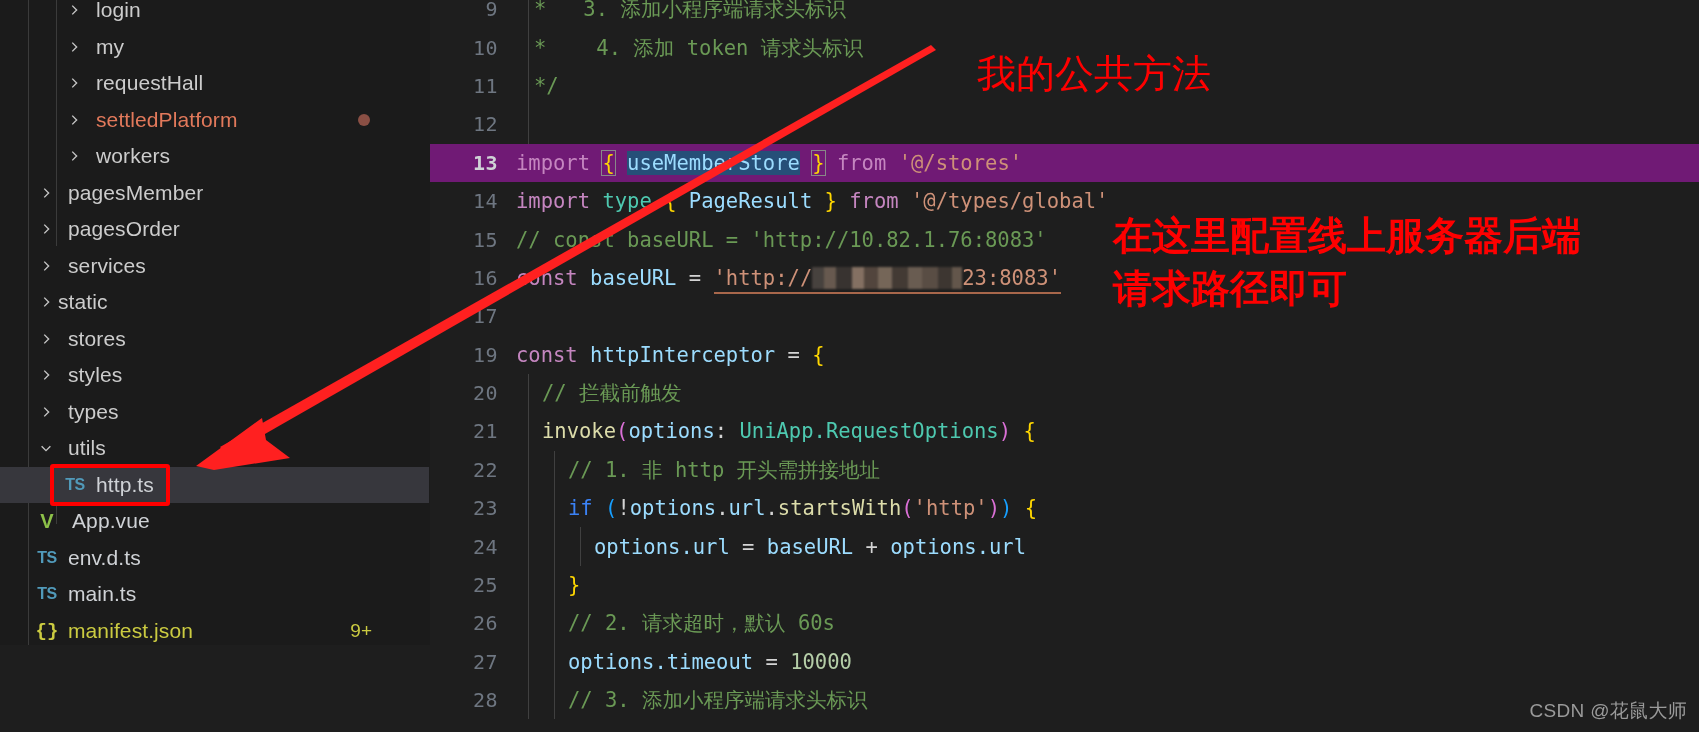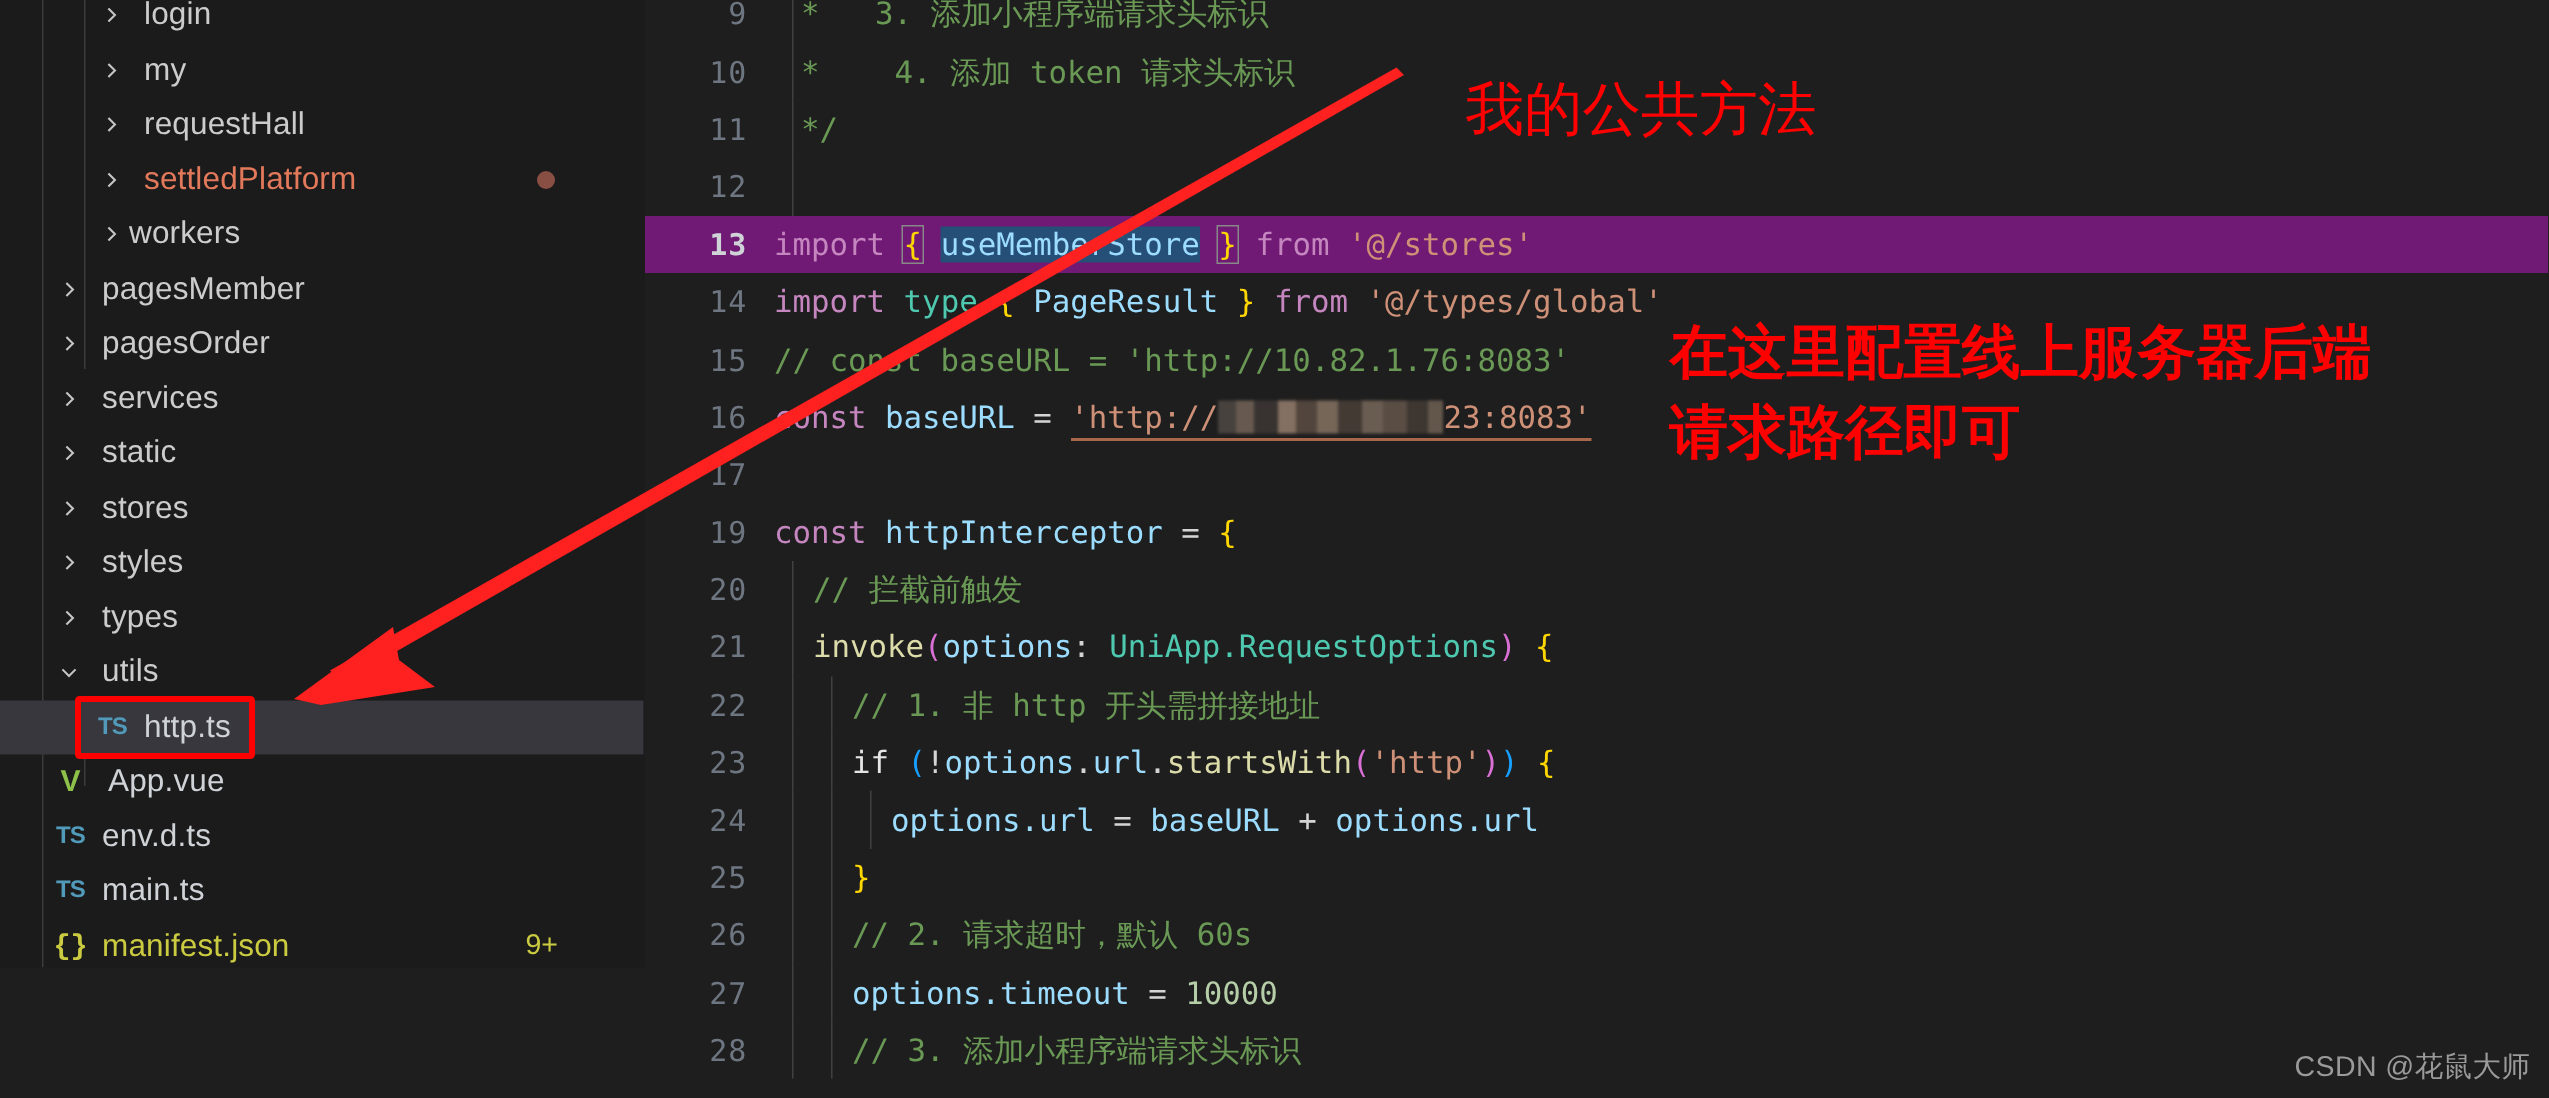--- a/index.html
+++ b/index.html
@@ -75,21 +75,21 @@
   .t-kw    { color:#c586c0; }
   .t-plain { color:#d4d4d4; }
   .t-var   { color:#9cdcfe; }
   .t-str   { color:#ce9178; }
   .t-num   { color:#b5cea8; }
   .t-fn    { color:#dcdcaa; }
   .t-type  { color:#4ec9b0; }
   .t-brk-y { color:#ffd700; }
   .t-brk-p { color:#da70d6; }
   .t-brk-b { color:#179fff; }
-  .t-ctrl  { color:#e5e5e5; }
+  .t-ctrl  { color:#3b82f6; }
   .sel     { background:#264f78; color:#9cdcfe; }
   .brkbox  { outline:1px solid #888; }
   .ul-orange{ border-bottom:2px solid #a8674b; padding-bottom:2px; }
 
   .iguide {
     position:absolute; width:1px; background:#404040; top:0; height:38.4px;
   }
 
   
   .redact {
@@ -168,21 +168,21 @@
           </span>
           <span class="label dirty" style="margin-left: 10px;">settledPlatform</span>
           <span class="badge-dot"></span>
         </div>
         <div class="row indent-2">
           <span class="twisty">
             <svg width="14" height="14" viewBox="0 0 16 16" fill="none" stroke="currentColor" stroke-width="1.6">
               <path d="M6 3l5 5-5 5"></path>
             </svg>
           </span>
-          <span class="label" style="margin-left: 0;">workers</span>
+          <span class="label" style="margin-left: 10px;">workers</span>
         </div>
         <div class="row indent-1">
           <span class="twisty">
             <svg width="14" height="14" viewBox="0 0 16 16" fill="none" stroke="currentColor" stroke-width="1.6">
               <path d="M6 3l5 5-5 5"></path>
             </svg>
           </span>
           <span class="label" style="margin-left: 10px;">pagesMember</span>
         </div>
         <div class="row indent-1">
@@ -200,21 +200,21 @@
             </svg>
           </span>
           <span class="label" style="margin-left: 10px;">services</span>
         </div>
         <div class="row indent-1">
           <span class="twisty">
             <svg width="14" height="14" viewBox="0 0 16 16" fill="none" stroke="currentColor" stroke-width="1.6">
               <path d="M6 3l5 5-5 5"></path>
             </svg>
           </span>
-          <span class="label" style="margin-left: 10px;">static</span>
+          <span class="label" style="">static</span>
         </div>
         <div class="row indent-1">
           <span class="twisty">
             <svg width="14" height="14" viewBox="0 0 16 16" fill="none" stroke="currentColor" stroke-width="1.6">
               <path d="M6 3l5 5-5 5"></path>
             </svg>
           </span>
           <span class="label" style="margin-left: 10px;">stores</span>
         </div>
         <div class="row indent-1">

